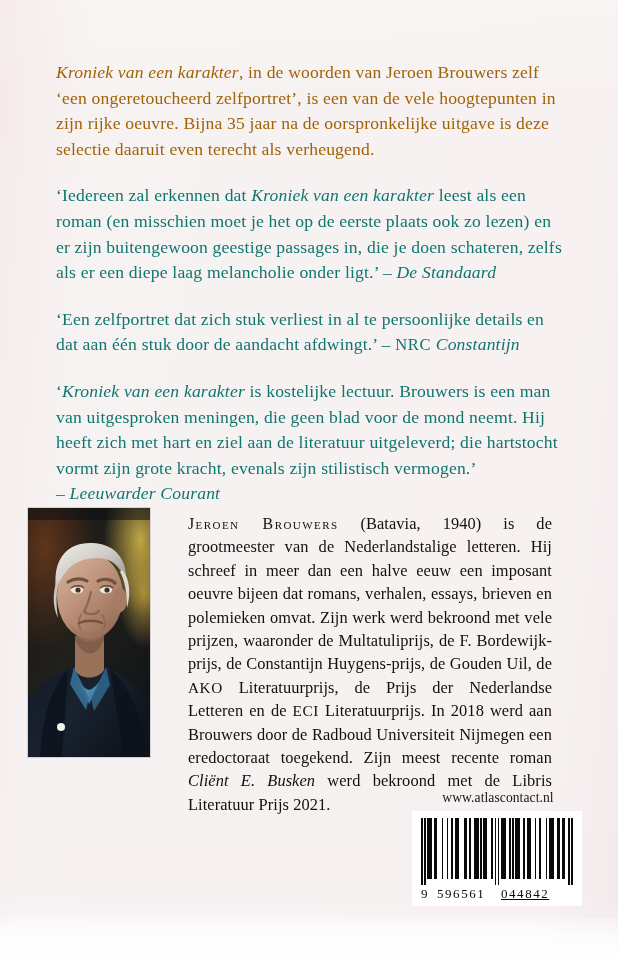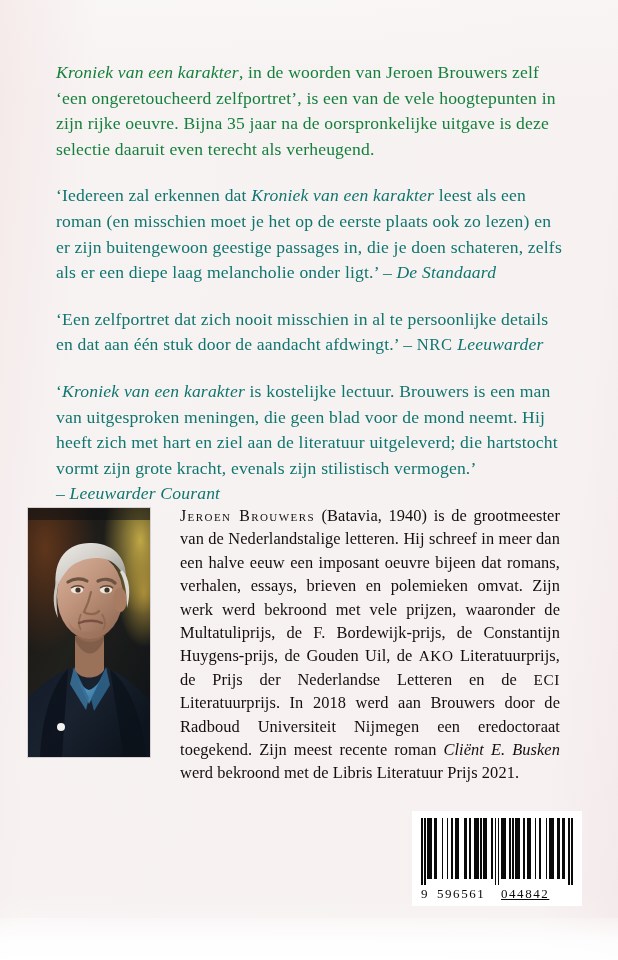--- a/index.html
+++ b/index.html
@@ -36,21 +36,21 @@
   .blurb-wrap {
     position: absolute;
     left: 56px;
     top: 60px;
     width: 508px;
   }
   p.blurb {
     margin: 0 0 21px 0;
     font-size: 17.6px;
     line-height: 25.6px;
-    color: #15803d;
+    color: #a16207;
     text-align: left;
     letter-spacing: 0.01em;
   }
   p.blurb.quote {
     color: #0f766e;
   }
   .it { font-style: italic; }
   .sc {
     font-variant: small-caps;
     font-size: 0.94em;
@@ -72,21 +72,21 @@
   #author-photo svg { display: block; }
 
   
   #bio {
     position: absolute;
     left: 176px;
     top: 500px;
     width: 388px;
   }
   #bio p {
-    margin: 4px;
+    margin: 12px;
     font-size: 16.4px;
     line-height: 23.4px;
     color: #140f0e;
     text-align: justify;
     text-justify: inter-word;
     letter-spacing: 0.005em;
   }
   .namecaps {
     font-variant: small-caps;
     letter-spacing: 0.09em;
@@ -156,21 +156,21 @@
 <div id="cover">
 
   <div id="paper-tint"></div>
 
   <div class="blurb-wrap">
 
     <p class="blurb"><span class="it">Kroniek van een karakter</span><span>, in de woorden van Jeroen Brouwers zelf ‘een ongeretoucheerd zelfportret’, is een van de vele hoogtepunten in zijn rijke oeuvre. Bijna 35 jaar na de oorspronkelijke uitgave is deze selectie daaruit even terecht als verheugend.</span></p>
 
     <p class="blurb quote"><span>‘Iedereen zal erkennen dat </span><span class="it">Kroniek van een karakter</span><span> leest als een roman (en misschien moet je het op de eerste plaats ook zo lezen) en er zijn buitengewoon geestige passages in, die je doen schateren, zelfs als er een diepe laag melancholie onder ligt.’ – </span><span class="it">De Standaard</span></p>
 
-    <p class="blurb quote"><span>‘Een zelfportret dat zich nooit misschien in al te persoonlijke details en dat aan één stuk door de aandacht afdwingt.’ – </span><span class="sc">NRC</span><span class="it"> Leeuwarder</span></p>
+    <p class="blurb quote"><span>‘Een zelfportret dat zich stuk verliest in al te persoonlijke details en dat aan één stuk door de aandacht afdwingt.’ – </span><span class="sc">NRC</span><span class="it"> Constantijn</span></p>
 
     <p class="blurb quote"><span>‘</span><span class="it">Kroniek van een karakter</span><span> is kostelijke lectuur. Brouwers is een man van uitgesproken meningen, die geen blad voor de mond neemt. Hij heeft zich met hart en ziel aan de literatuur uitgeleverd; die hartstocht vormt zijn grote kracht, evenals zijn stilistisch vermogen.’</span><br><span class="dash">– </span><span class="it">Leeuwarder Courant</span></p>
 
   </div>
 
   <div id="author-photo">
     <svg width="122" height="249" viewBox="0 0 122 249">
       <defs>
         <linearGradient id="bgTop" x1="0" y1="0" x2="1" y2="1">
           <stop offset="0%" stop-color="#1a1412"></stop>
@@ -257,20 +257,21 @@
       <path d="M40 112 C 44 128, 78 128, 84 112 C 82 126, 72 134, 62 134 C 52 134, 43 126, 40 112 Z" fill="#9d7259" opacity="0.5"></path>
 
       <circle cx="33" cy="219" r="4" fill="#f2f2ee"></circle>
     </svg>
   </div>
 
   <div id="bio">
     <p><span class="namecaps">Jeroen Brouwers</span><span> (Batavia, 1940) is de grootmeester van de Nederlandstalige letteren. Hij schreef in meer dan een halve eeuw een imposant oeuvre bijeen dat romans, verhalen, essays, brieven en polemieken omvat. Zijn werk werd bekroond met vele prijzen, waaronder de Multatuliprijs, de F. Bordewijk-prijs, de Constantijn Huygens-prijs, de Gouden Uil, de </span><span class="abbr">AKO</span><span> Literatuurprijs, de Prijs der Nederlandse Letteren en de </span><span class="abbr">ECI</span><span> Literatuurprijs. In 2018 werd aan Brouwers door de Radboud Universiteit Nijmegen een eredoctoraat toegekend. Zijn meest recente roman </span><span class="it">Cliënt E. Busken</span><span> werd bekroond met de Libris Literatuur Prijs 2021.</span></p>
   </div>
 
+  <div id="publisher-url">www.atlascontact.nl</div>
 
   <div id="barcode-block">
     <div id="barcode-bars">
         <i style="left:0.00px;width:1.60px;height:67px;"></i>
         <i style="left:3.20px;width:1.60px;height:67px;"></i>
         <i style="left:6.40px;width:4.80px;height:61px;"></i>
         <i style="left:12.80px;width:3.20px;height:61px;"></i>
         <i style="left:20.80px;width:1.60px;height:61px;"></i>
         <i style="left:25.60px;width:1.60px;height:61px;"></i>
         <i style="left:30.40px;width:1.60px;height:61px;"></i>

